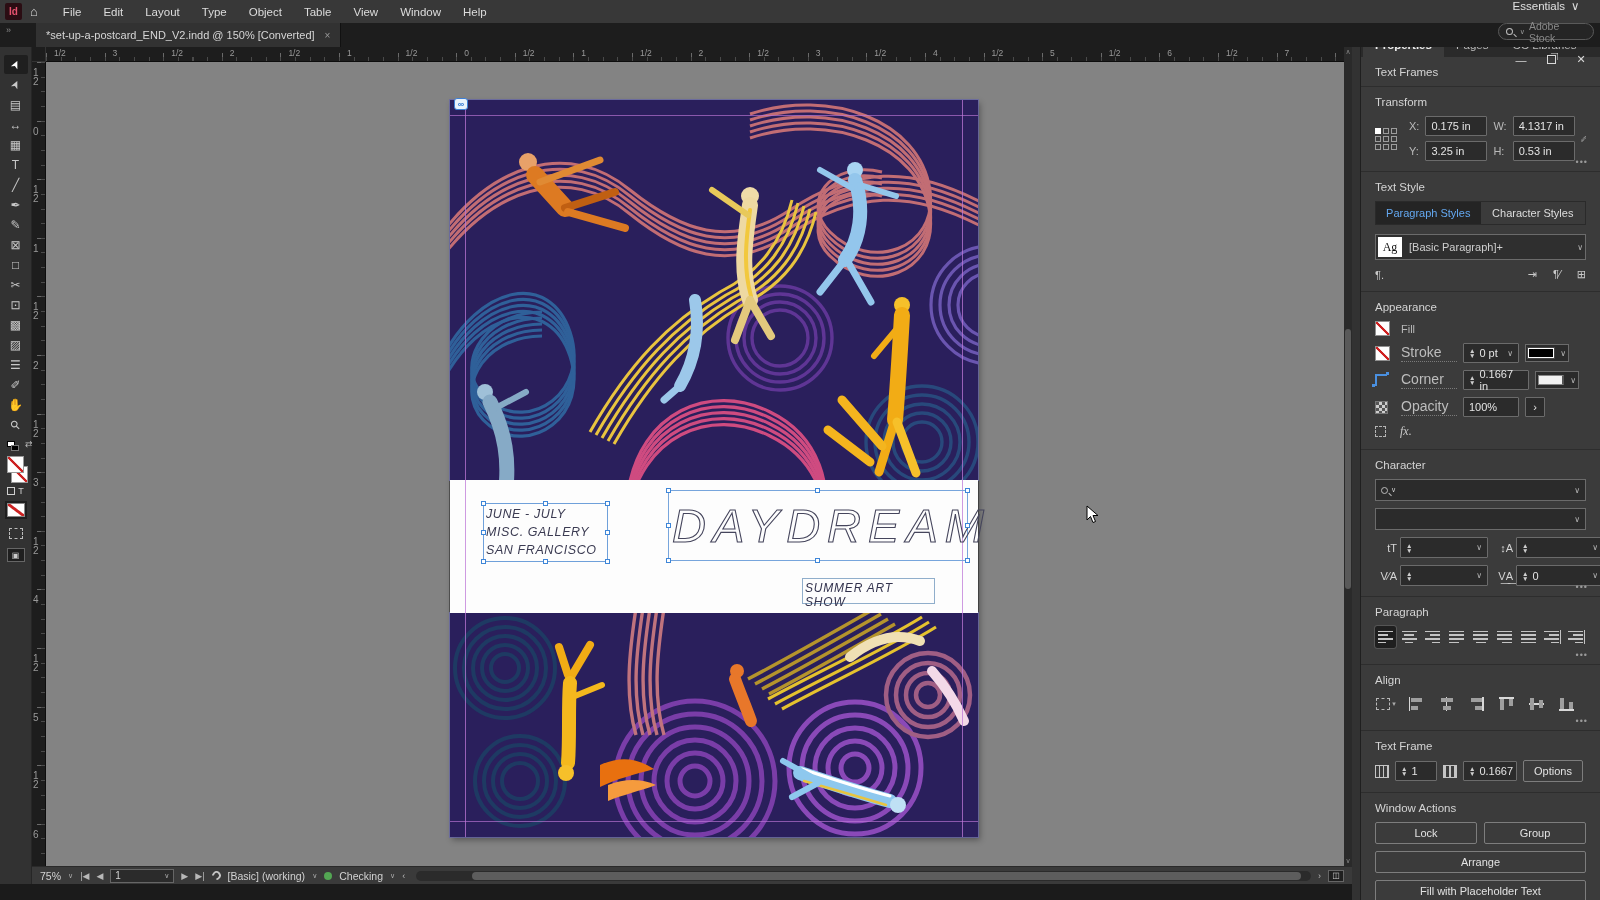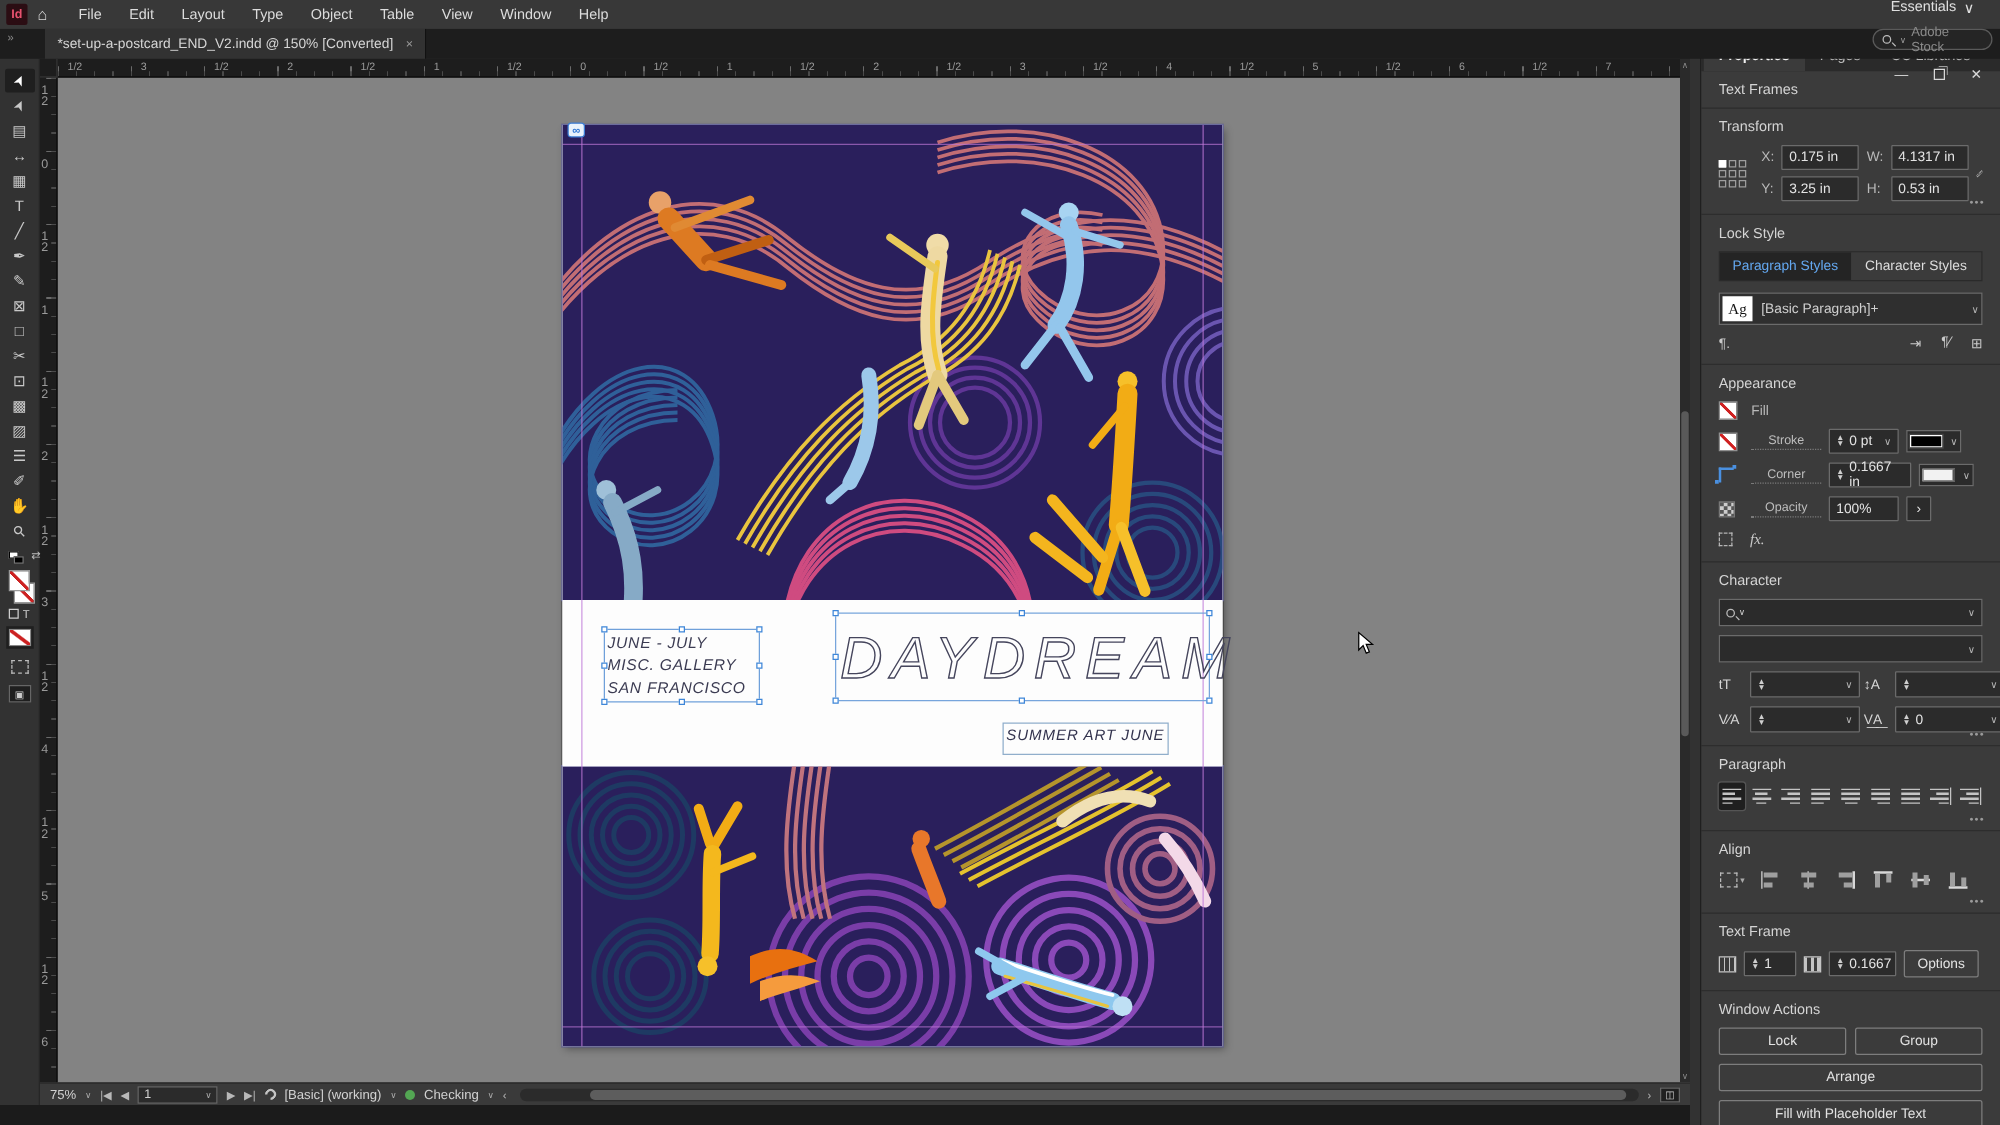--- a/index.html
+++ b/index.html
@@ -126,39 +126,39 @@
   .styletabs{display:flex;border:1px solid #2a2a2a;margin-bottom:9px;}
   .styletabs .st{flex:1;text-align:center;padding:5px 2px;font-size:11px;background:#3b3b3b;color:#ddd;}
   .styletabs .st.on{background:#242424;color:#64a8f0;}
   .stylerow{display:flex;align-items:center;border:1px solid #6b6b6b;background:#2f2f2f;height:26px;padding:2px;}
   .agchip{width:24px;height:20px;background:#fff;color:#111;font-family:"Liberation Serif",serif;font-size:12px;display:flex;align-items:center;justify-content:center;margin-right:7px;}
   .sticons{display:flex;align-items:center;margin-top:8px;color:#c9c9c9;font-size:11px;}
   .sticons .sp{margin-left:auto;display:flex;gap:16px;}
   
   .aprow{display:grid;grid-template-columns:20px 56px 1fr;align-items:center;gap:6px;margin-bottom:7px;}
   .swn{width:15px;height:15px;border:1px solid #909090;background:linear-gradient(to top right,#fff 42%,#cf2020 45%,#cf2020 55%,#fff 58%);}
-  .lblu{color:#bdbdbd;border-bottom:1px dotted #7a7a7a;padding-bottom:1px;font-size:10px;text-align:center;}
+  .lblu{color:#bdbdbd;border-bottom:1px dotted #7a7a7a;padding-bottom:1px;font-size:14px;}
   .strokeset{display:flex;gap:6px;align-items:center;}
   .fld.w54{width:56px;} .fld.w64{width:66px;}
   .swk{display:inline-flex;align-items:center;width:44px;height:18px;border:1px solid #6b6b6b;background:#2b2b2b;padding:2px;}
   .swk .inner{width:26px;height:10px;background:#000;border:1px solid #fff;outline:1px solid #444;}
   .swc .inner{background:#f2f2f2;border:1px solid #888;outline:none;border-right:2px solid #555;}
   .cornericn{width:12px;height:12px;border-top:2px solid #4a90e0;border-left:2px solid #4a90e0;position:relative;}
   .cornericn::after{content:"";position:absolute;right:-2px;top:-4px;width:3px;height:3px;background:#4a90e0;box-shadow:-14px 12px 0 #4a90e0;}
   .checker{width:13px;height:13px;background:conic-gradient(#ccc 25%,#555 0 50%,#ccc 0 75%,#555 0);background-size:6px 6px;border:1px solid #777;}
   .fxrow{display:flex;gap:14px;align-items:center;color:#c9c9c9;margin-top:4px;}
   .dashsq{width:11px;height:11px;border:1px dashed #b5b5b5;}
   .fx{font-style:italic;font-family:"Liberation Serif",serif;font-size:12px;}
   
   .combo{display:flex;align-items:center;border:1px solid #6b6b6b;background:#2b2b2b;height:22px;padding:0 5px;margin-bottom:7px;color:#cfcfcf;}
   .mag{width:7px;height:7px;border:1.3px solid #bbb;border-radius:50%;position:relative;margin-right:3px;}
   .mag::after{content:"";position:absolute;left:6px;top:6px;width:4px;height:1.3px;background:#bbb;transform:rotate(45deg);}
   .chgrid{display:grid;grid-template-columns:22px 88px 22px 88px;gap:7px 3px;align-items:center;}
   .chgrid .fld{height:21px;}
-  .chicon{color:#d5d5d5;font-size:11px;text-align:left;}
+  .chicon{color:#d5d5d5;font-size:11px;text-align:right;}
   
   .parrow{display:flex;gap:3px;}
   .pbtn{width:22px;height:22px;display:flex;align-items:center;justify-content:center;border-radius:2px;position:relative;}
   .pbtn.on{background:#1f1f1f;outline:1px solid #555;}
   .pi{width:15px;display:flex;flex-direction:column;gap:2px;}
   .pi i{height:1.6px;background:#c4c4c4;display:block;}
   .pi.left{align-items:flex-start;} .pi.center{align-items:center;} .pi.right{align-items:flex-end;}
   .pi .w1{width:15px;} .pi .w2{width:10px;} .pi .w3{width:8px;}
   .pbtn.bar::after{content:"";position:absolute;right:1px;top:4px;bottom:4px;width:1px;background:#c4c4c4;}
   
@@ -597,21 +597,21 @@
           <span class="hd tc"></span>
           <span class="hd tr"></span>
         <span class="hd ml"></span>
           <span class="hd mr"></span>
         <span class="hd bl"></span>
           <span class="hd bc"></span>
           <span class="hd br"></span>
       </div>
 
       <div class="tframe tf-sub">
-        <div class="txt">SUMMER ART JUNE</div>
+        <div class="txt">SUMMER ART SHOW</div>
       </div>
 
       <div class="guide-v" style="left:15px;"></div>
       <div class="guide-v" style="left:512px;"></div>
       <div class="guide-h" style="top:15px;"></div>
       <div class="guide-h" style="top:721px;"></div>
 
       <div class="linkbadge">∞</div>
     </div>
 
@@ -698,21 +698,21 @@
         </div>
         <svg width="14" height="18" viewBox="0 0 14 18">
           <path d="M5,8 l5,-5 a2.2,2.2 0 0 1 3,3 l-3,3 M9,10 l-5,5 a2.2,2.2 0 0 1 -3,-3 l3,-3" stroke="#c9c9c9" fill="none" stroke-width="1.2"></path>
           <line x1="2" y1="16" x2="12" y2="2" stroke="#c9c9c9" stroke-width="1.2"></line>
         </svg>
       </div>
       <div class="more">•••</div>
     </div>
 
     <div class="sec">
-      <h4>Lock Style</h4>
+      <h4>Text Style</h4>
       <div class="styletabs">
         <span class="st on">Paragraph Styles</span>
         <span class="st">Character Styles</span>
       </div>
       <div class="stylerow">
         <span class="agchip">Ag</span>
         <span>[Basic Paragraph]+</span>
         <span class="chv2">∨</span>
       </div>
       <div class="sticons">

